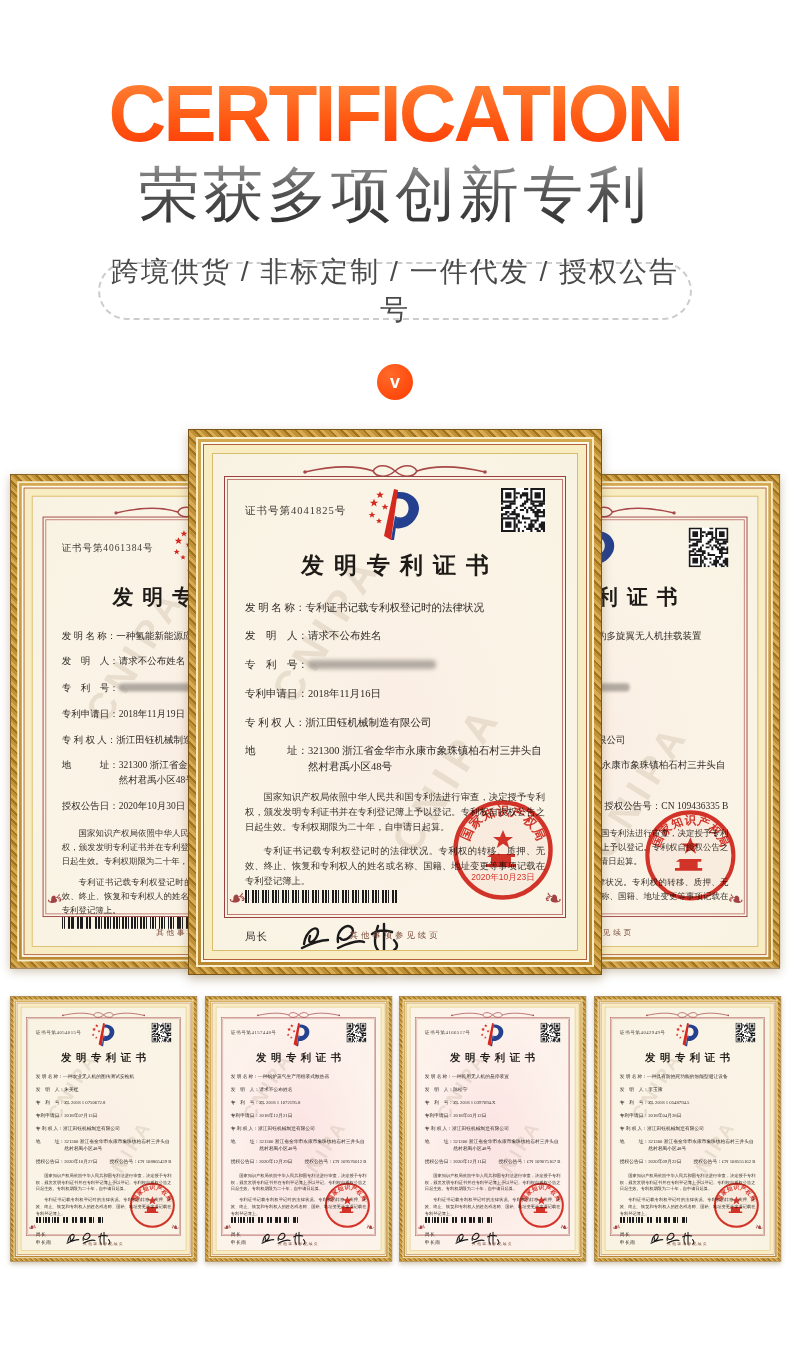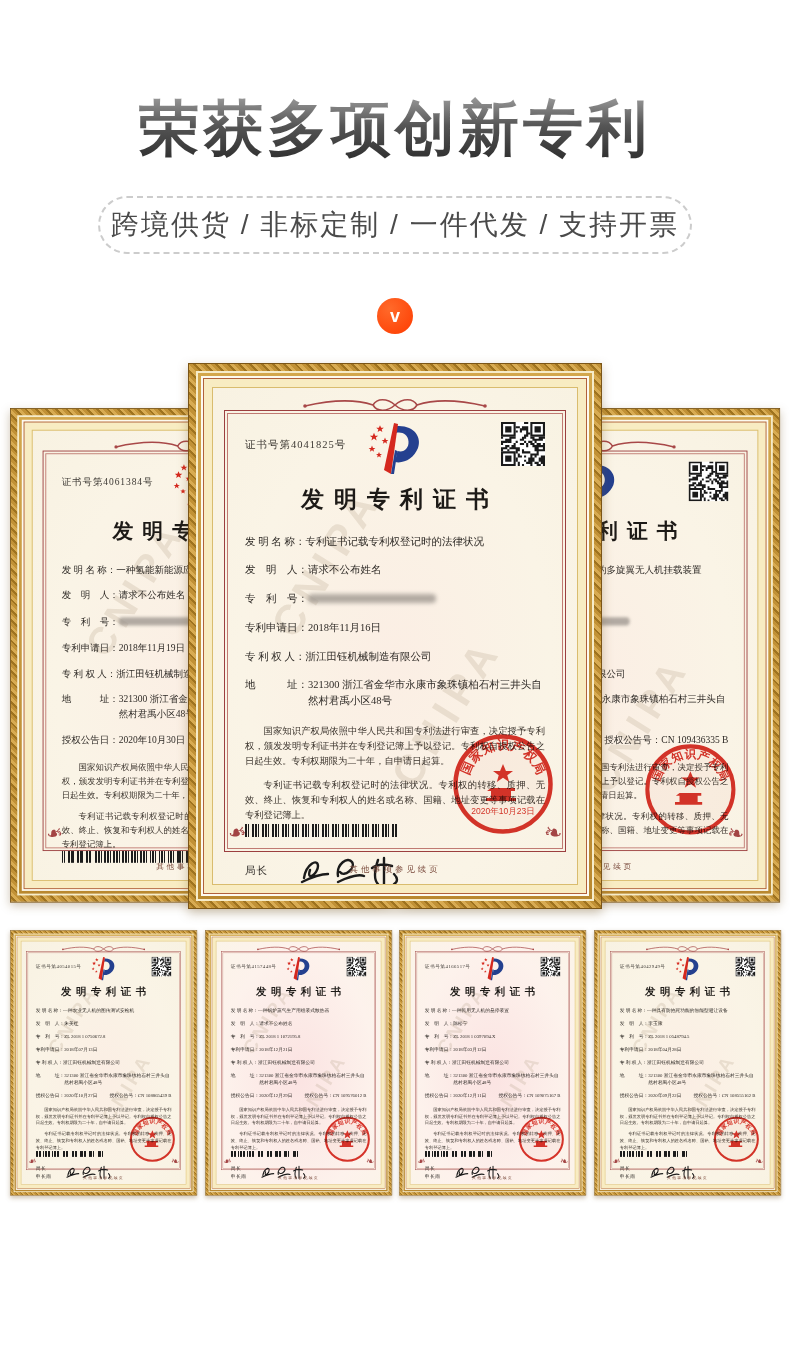--- a/index.html
+++ b/index.html
@@ -5,21 +5,21 @@
   * { margin:0; padding:0; box-sizing:border-box; }
   body { width:790px; height:1368px; margin:0 auto; background:#ffffff; overflow:hidden;
          font-family:"Liberation Sans","DejaVu Sans",sans-serif; }
   .page { position:relative; width:790px; height:1368px; background:#fff; }
 
   
   .hdr { text-align:center; padding-top:72px; }
   .title-en { font-size:80px; font-weight:900; letter-spacing:-3px; line-height:1.05;
       background:linear-gradient(180deg,#ff8a3c 0%,#ff5a14 55%,#fe3505 100%);
       -webkit-background-clip:text; background-clip:text; color:transparent; display:inline-block; }
-  .title-cn { margin-top:6px; font-size:60px; font-weight:700; letter-spacing:4px; line-height:1.1;
+  .title-cn { margin-top:6px; font-size:60px; font-weight:400; letter-spacing:4px; line-height:1.1;
       background:linear-gradient(180deg,#9a9a9a 0%,#555 45%,#2d2d2d 100%);
       -webkit-background-clip:text; background-clip:text; color:transparent; display:inline-block;
       text-shadow:none; }
   .pill { margin:34px auto 0; width:594px; height:58px; border:2px dashed #cccccc; border-radius:30px;
       display:flex; align-items:center; justify-content:center; }
   .pill span { font-size:28px; color:#4a4a4a; letter-spacing:2px; font-weight:500; }
   .arrow { margin:44px auto 0; width:36px; height:36px; border-radius:50%;
       background:radial-gradient(circle at 35% 30%,#ff6a2a,#fe3b00); display:flex; align-items:center; justify-content:center; }
   .arrow span { color:#fff; font-size:18px; font-weight:bold; line-height:1; }
 
@@ -87,24 +87,24 @@
         font-family:"Liberation Serif","DejaVu Serif",serif; }
   .seal-date { font-size:8.5px; fill:#d5281e; text-anchor:middle; }
   .cert-footer { position:absolute; left:0; right:0; bottom:9px; text-align:center;
         font-size:8.4px; letter-spacing:3px; color:#7a4a3c; }
 </style>
 </head>
 <body>
 
 <div class="page">
   <div class="hdr">
-    <br>
+    <h1 class="title-en">CERTIFICATION</h1><br>
     <h2 class="title-cn">荣获多项创新专利</h2>
     <div class="pill">
-      <span>跨境供货 / 非标定制 / 一件代发 / 支持开票</span>
+      <span>跨境供货 / 非标定制 / 一件代发 / 授权公告号</span>
     </div>
     <div class="arrow">
       <span>v</span>
     </div>
   </div>
 
   <div class="collage">
     <div class="cert-slot slot-side" style="left:10px;  top:60px;  width:375px; height:495px;">
         <div class="cert-scale">
   <div class="cert-root">

